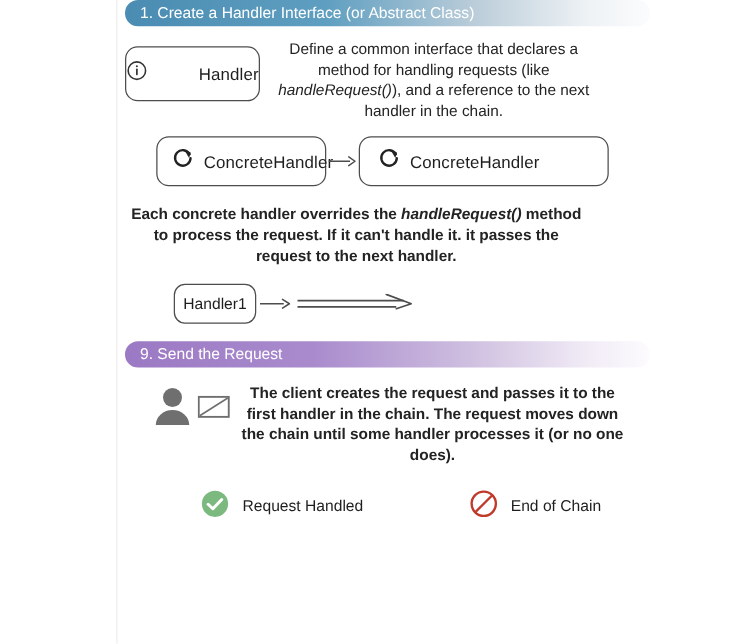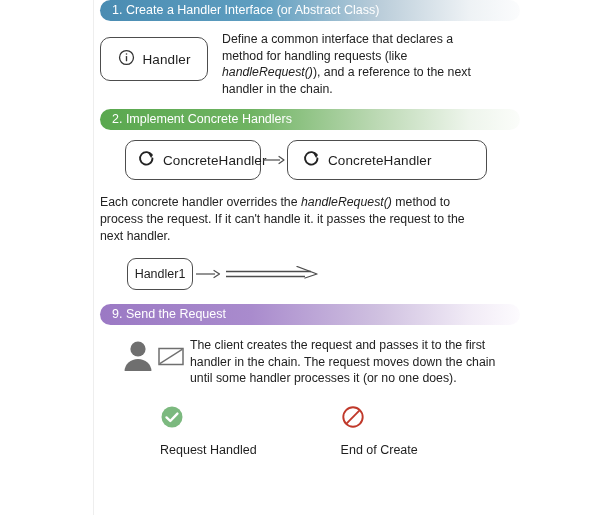--- a/index.html
+++ b/index.html
@@ -72,60 +72,61 @@
     font-size: 13.5px;
     color: #1e1e1e;
     letter-spacing: .1px;
   }
 
   
   .body-text {
     font-size: 12.3px;
     line-height: 16.6px;
     color: #232323;
+    text-align: center;
   }
   .body-text i { font-style: italic; }
 
   
   .s1-row {
     display: flex;
     align-items: flex-start;
     gap: 14px;
   }
   .s1-card {
     width: 108px;
     height: 44px;
-    justify-content: center;
+    justify-content: space-between;
     flex: 0 0 auto;
     margin-top: 6px;
   }
   .s1-text { width: 250px; }
 
   
   .s2-row {
     display: flex;
     align-items: center;
     margin-left: 25px;
   }
   .s2-card-a { width: 136px; height: 40px; padding-left: 12px; }
   .s2-card-b { width: 200px; height: 40px; padding-left: 15px; }
   .arrow-sm {
     width: 26px;
     display: flex;
     align-items: center;
     justify-content: center;
     color: #4d4d4d;
   }
-  .s2-text { margin-top: 14px; width: 370px; }
+  .s2-text { margin-top: 14px; width: 370px; font-weight: bold; }
 
   
   .s3-row {
     display: flex;
     align-items: center;
-    margin-left: 27px;
+    margin-left: 39px;
   }
   .h-box {
     width: 66px;
     height: 32px;
     border: 1.3px solid #4d4d4d;
     border-radius: 9px;
     display: flex;
     align-items: center;
     justify-content: center;
     font-size: 12.5px;
@@ -138,40 +139,41 @@
   .arrow-gap { width: 30px; display: flex; align-items: center; justify-content: center; }
   .arrow-long { width: 100px; display: flex; align-items: center; justify-content: center; }
   .s3-text { margin-top: 14px; width: 380px; }
 
   
   .s4-row {
     display: flex;
     align-items: flex-start;
     gap: 6px;
     margin-left: 22px;
+    font-weight: bold;
   }
   .s4-icons {
     display: flex;
     align-items: center;
     gap: 4px;
     flex: 0 0 auto;
     padding-top: 4px;
   }
   .s4-text { width: 312px; padding-top: 2px; }
 
   .legend {
     display: flex;
     align-items: center;
     margin-top: 18px;
     margin-left: 60px;
   }
   .legend-item {
     display: flex;
+    align-items: center;
     gap: 10px;
-    flex-direction: column;
   }
   .legend-item.second { margin-left: 84px; }
   .legend-label { font-size: 12.5px; color: #1e1e1e; }
 
   .spacer-1 { height: 12px; }
   .spacer-2 { height: 14px; }
   .spacer-3 { height: 14px; }
 </style>
 </head>
 <body>
@@ -197,21 +199,20 @@
           <span class="card-label">Handler</span>
         </div>
 
         <div class="body-text s1-text"><span>Define a common interface that declares a method for handling requests (like </span><i>handleRequest()</i><span>), and a reference to the next handler in the chain.</span></div>
       </div>
     </div>
 
     <div class="spacer-1"></div>
 
     <div>
-      <div class="sec-head green">2. Implement Concrete Handlers</div>
 
       <div class="s2-row">
         <div class="card s2-card-a">
           <span>
             <svg width="17" height="17" viewBox="0 0 20 20">
               <path d="M16.1 6.3 A7.3 7.3 0 1 0 17 10" fill="none" stroke="#222" stroke-width="2.2" stroke-linecap="round"></path>
               <path d="M11.6 3.0 L17.2 4.6 L15.6 9.8 Z" fill="#222"></path>
             </svg>
           </span>
           <span class="card-label">ConcreteHandler</span>
@@ -300,19 +301,19 @@
           <span class="legend-label">Request Handled</span>
         </div>
 
         <div class="legend-item second">
           <span>
             <svg width="24" height="24" viewBox="0 0 24 24">
               <circle cx="12" cy="12" r="9.7" fill="none" stroke="#c0392b" stroke-width="1.9"></circle>
               <line x1="5.2" y1="18.8" x2="18.8" y2="5.2" stroke="#c0392b" stroke-width="1.9"></line>
             </svg>
           </span>
-          <span class="legend-label">End of Create</span>
+          <span class="legend-label">End of Chain</span>
         </div>
       </div>
     </div>
 
   </div>
 </div>
 
 </body></html>

